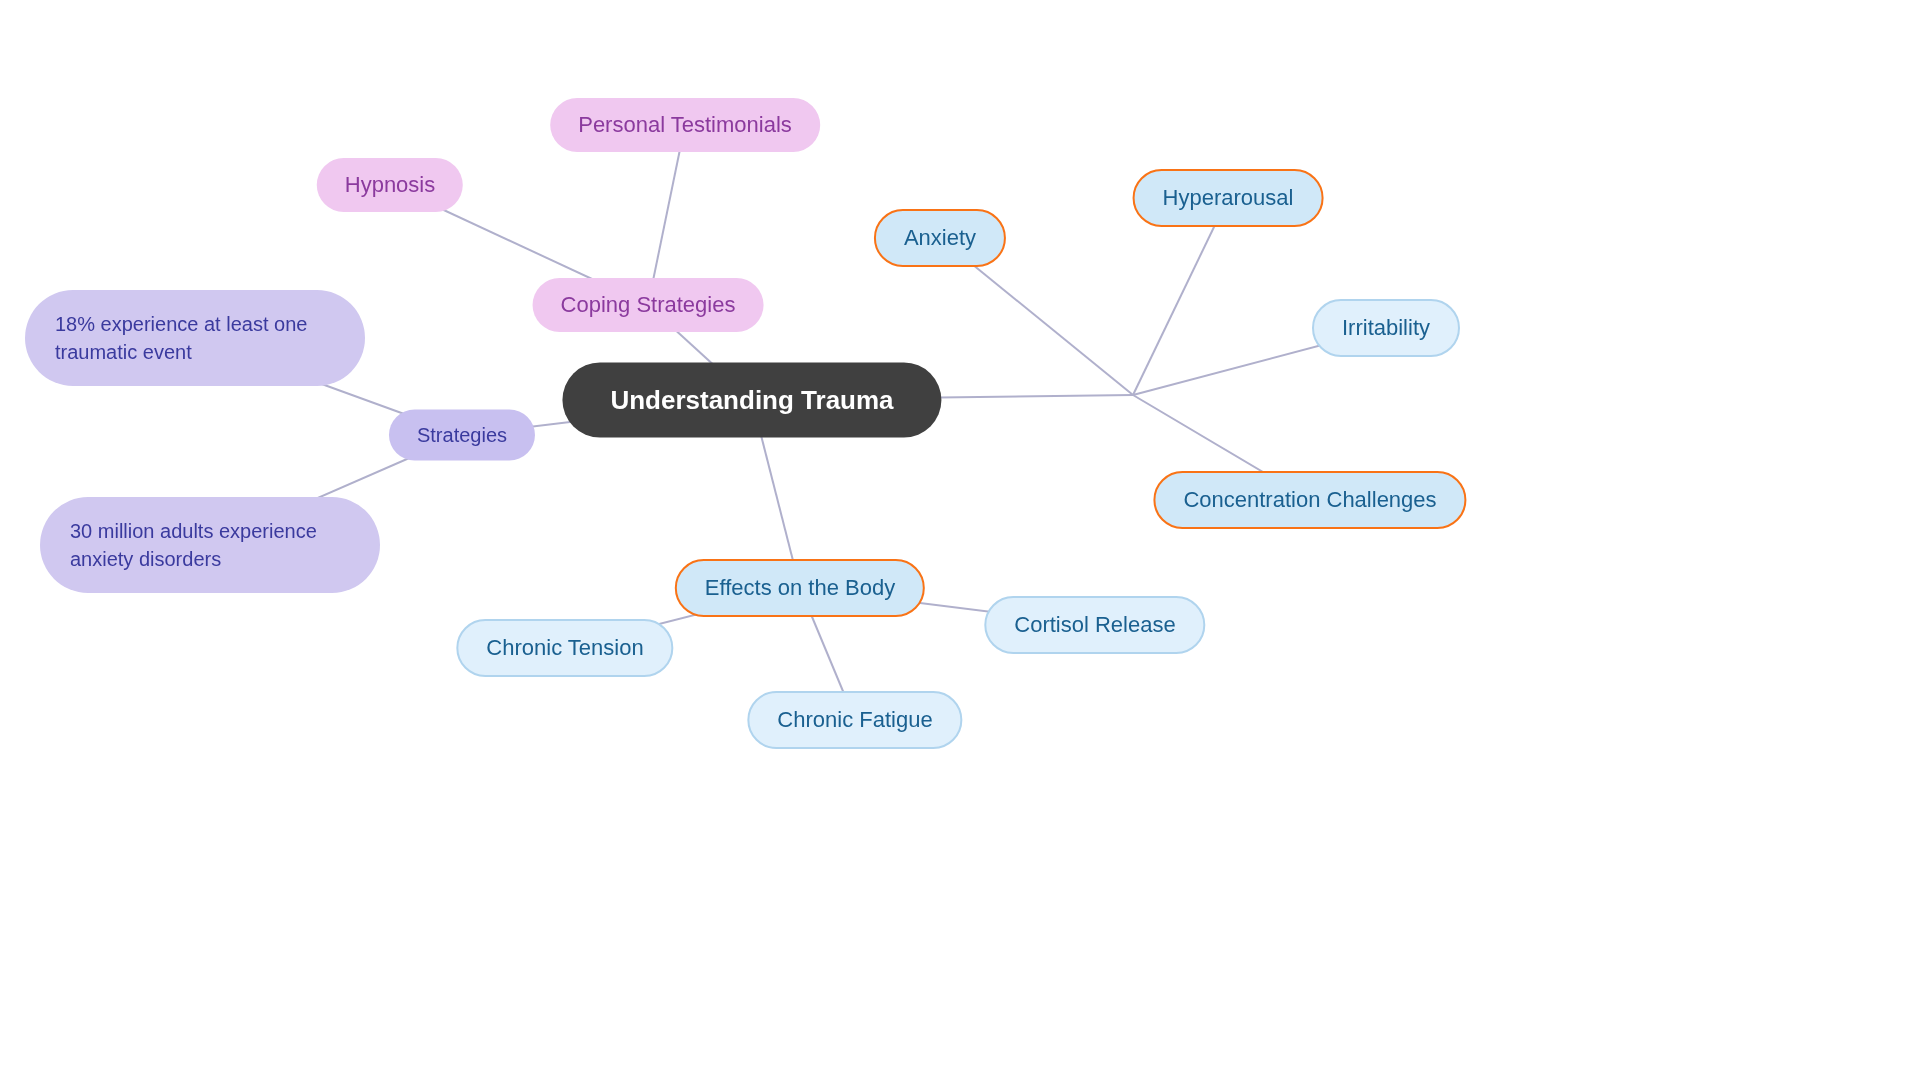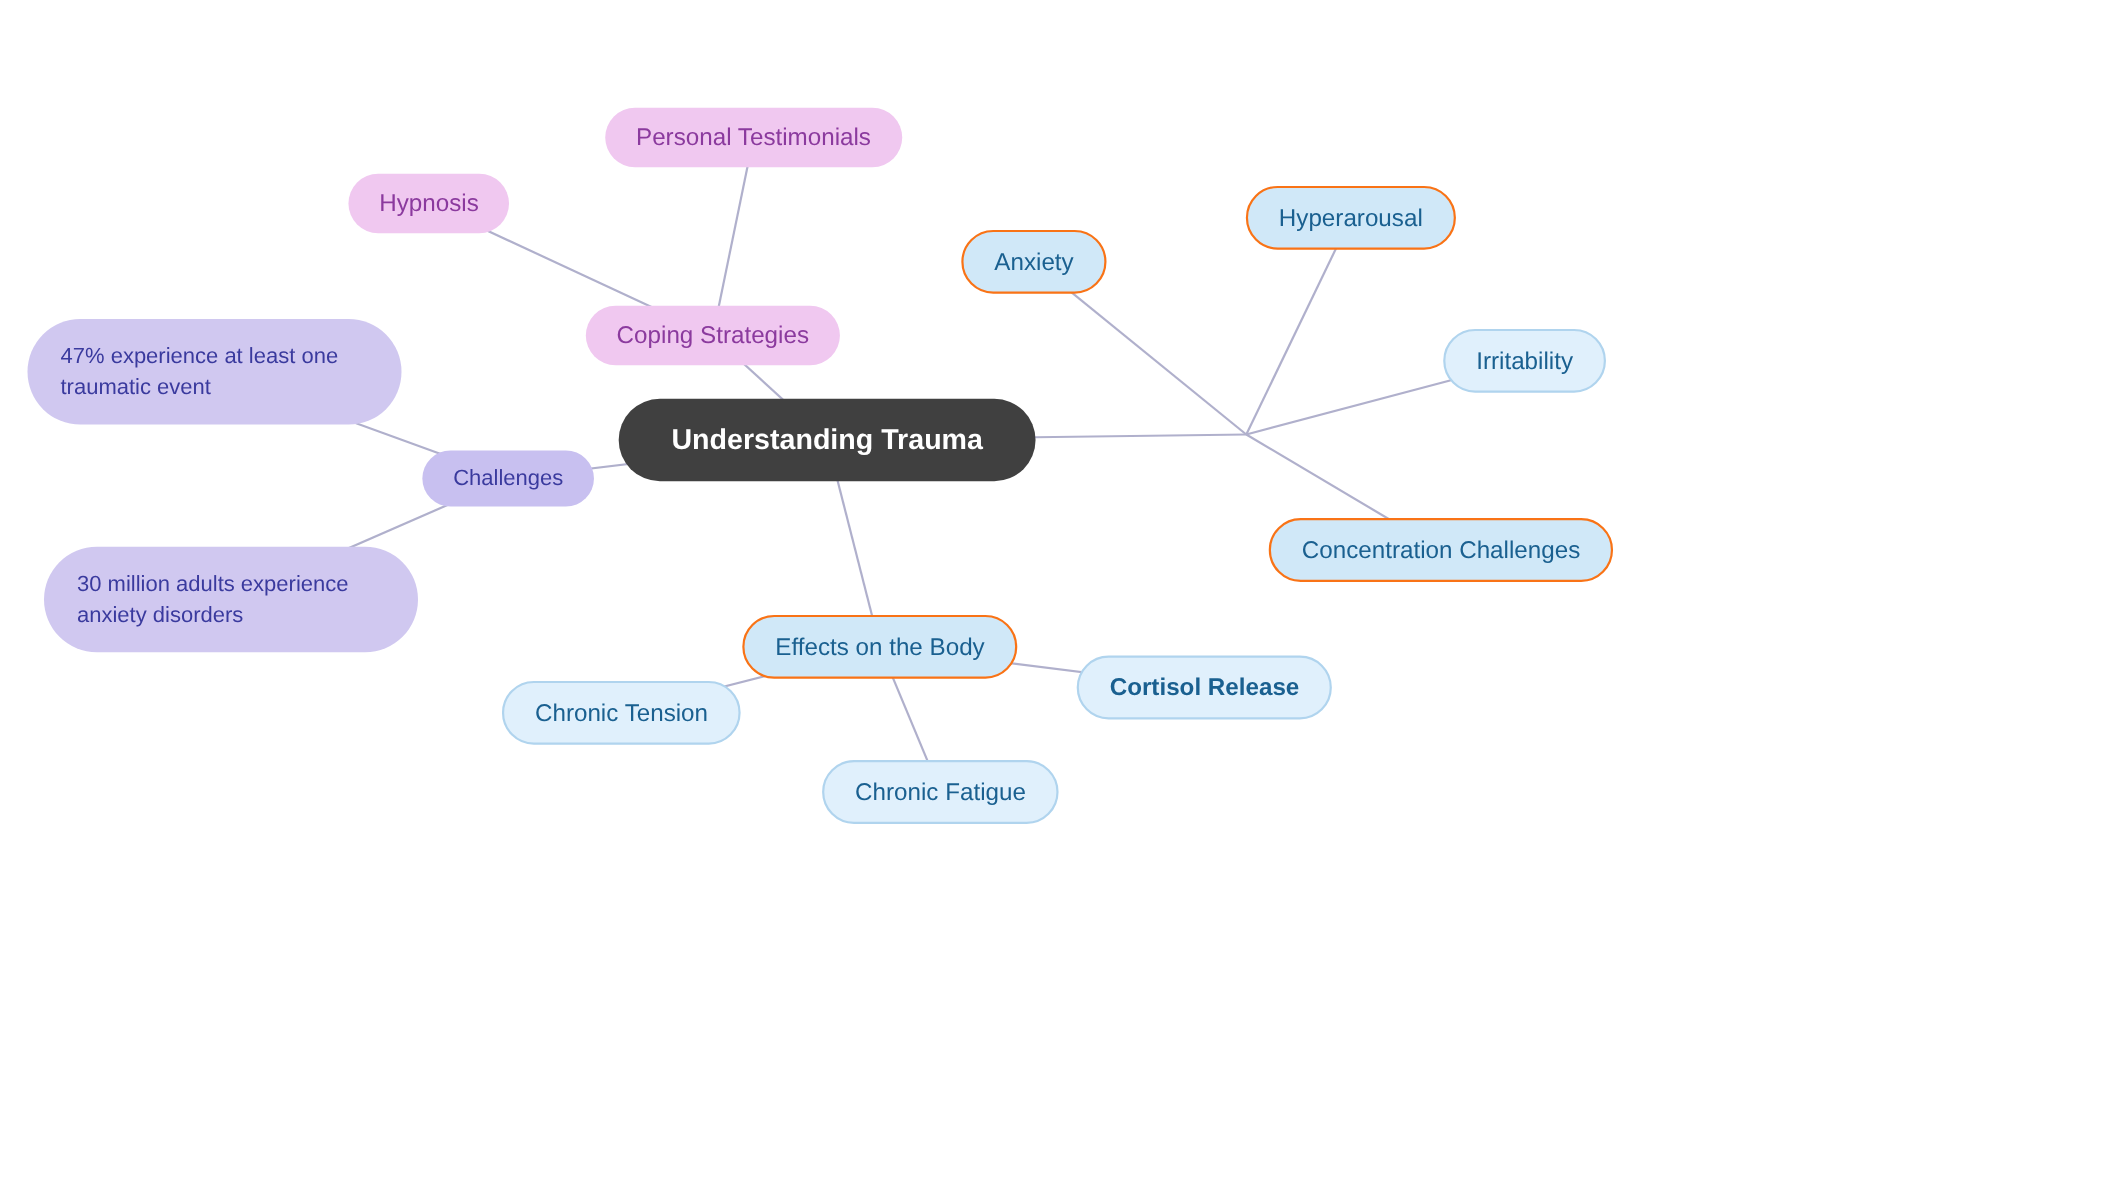--- a/index.html
+++ b/index.html
@@ -122,25 +122,25 @@
 
   <div class="node node-pink" id="node-personalTestimonials" style="left: 685px; top: 125px;">
     <span>Personal Testimonials</span>
   </div>
 
   <div class="node node-pink" id="node-hypnosis" style="left: 390px; top: 185px;">
     <span>Hypnosis</span>
   </div>
 
   <div class="node node-purple" id="node-statistics" style="left: 462px; top: 435px;">
-    <span>Challenges</span>
+    <span>Strategies</span>
   </div>
 
   <div class="node node-stat" id="node-stat1" style="left: 195px; top: 338px;">
-    <span>47% experience at least one traumatic event</span>
+    <span>18% experience at least one traumatic event</span>
   </div>
 
   <div class="node node-stat" id="node-stat2" style="left: 210px; top: 545px;">
     <span>30 million adults experience anxiety disorders</span>
   </div>
 
 
   <div class="node node-blue-light" id="node-anxiety" style="left: 940px; top: 238px;">
     <span>Anxiety</span>
   </div>
@@ -162,16 +162,16 @@
   </div>
 
   <div class="node node-blue-lighter" id="node-muscleTension" style="left: 565px; top: 648px;">
     <span>Chronic Tension</span>
   </div>
 
   <div class="node node-blue-lighter" id="node-chronicFatigue" style="left: 855px; top: 720px;">
     <span>Chronic Fatigue</span>
   </div>
 
-  <div class="node node-blue-lighter" id="node-cortisolRelease" style="left: 1095px; top: 625px; font-weight: bold;">
+  <div class="node node-blue-lighter" id="node-cortisolRelease" style="left: 1095px; top: 625px;">
     <span>Cortisol Release</span>
   </div>
 </div>
 
 </body></html>

